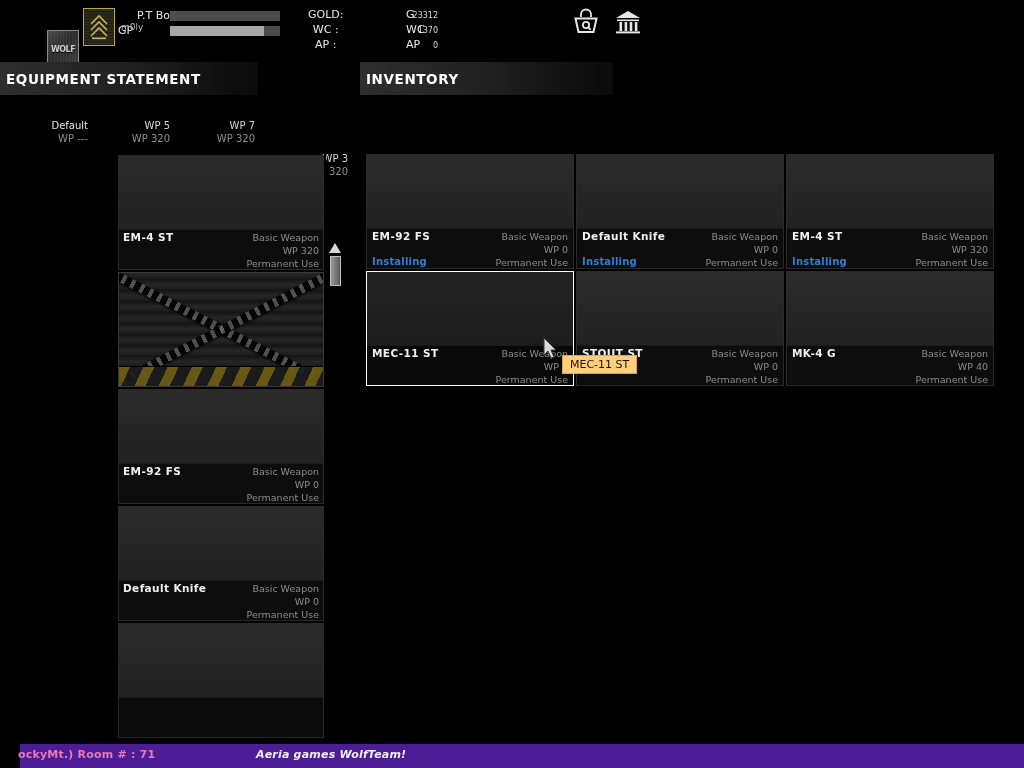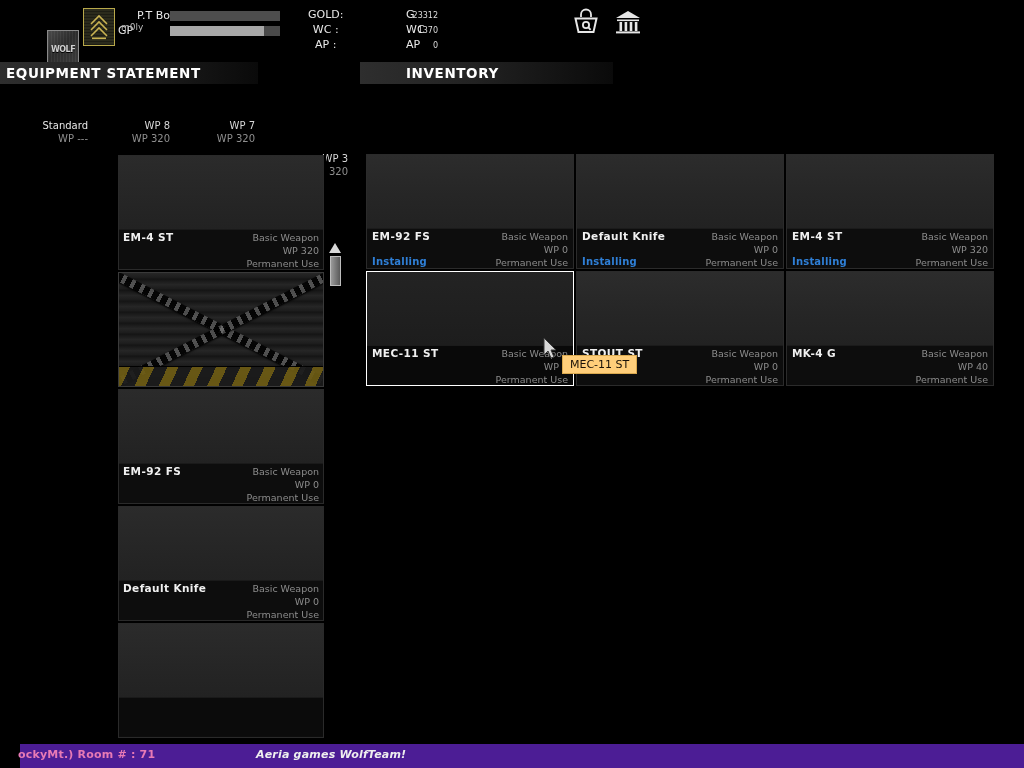--- a/index.html
+++ b/index.html
@@ -49,27 +49,27 @@
 
   .stats { position: absolute; left: 374px; top: 8px; width: 64px; font-size: 8px; color: #dcdcdc;
            line-height: 15px; text-align: right; }
   .stat-units { position: absolute; left: 406px; top: 7px; font-size: 11px; color: #eaeaea; line-height: 15px; }
 
   .shopicons { position: absolute; left: 572px; top: 8px; display: flex; gap: 14px; }
   .shopicons svg { display:block; cursor: pointer; }
 
   
   .sec-head {
-    position: absolute; height: 22px;
+    position: absolute; height: 33px;
     background: linear-gradient(90deg,#2e2e2e 0%, #222 45%, #0a0a0a 100%);
     display: flex; align-items: center;
   }
   .sec-head span { font-size: 13.5px; font-weight: bold; color: #fff; letter-spacing: .6px; padding-left: 6px; }
   #eq-head  { left: 0px;   top: 62px; width: 258px; }
-  #inv-head { left: 360px; top: 62px; width: 253px; padding-left: 40px; }
+  #inv-head { left: 360px; top: 62px; width: 253px; }
 
   
   #eq-panel { position: absolute; left: 0; top: 90px; width: 348px; height: 655px; }
 
   .slot-tabs { position: absolute; left: 0; top: 30px; width: 340px; height: 28px; }
   .slot-tab { position: absolute; text-align: right; }
   .slot-tab .nm { font-size: 10px; color: #d7d7d7; display:block; }
   .slot-tab .wp { font-size: 10px; color: #8f8f8f; display:block; margin-top: 2px; }
   .slot-tab.std .nm { color: #e6e6e6; }
   #tab-std { left: 10px;  width: 78px; }
@@ -221,25 +221,25 @@
     <span>EQUIPMENT STATEMENT</span>
   </div>
   <div class="sec-head" id="inv-head">
     <span>INVENTORY</span>
   </div>
 
   <div id="eq-panel">
 
     <div class="slot-tabs">
       <div class="slot-tab std" id="tab-std">
-        <span class="nm">Standard</span>
+        <span class="nm">Default</span>
         <span class="wp">WP ---</span>
       </div>
       <div class="slot-tab" id="tab-w1">
-        <span class="nm">WP 8</span>
+        <span class="nm">WP 5</span>
         <span class="wp">WP 320</span>
       </div>
       <div class="slot-tab" id="tab-w2">
         <span class="nm">WP 7</span>
         <span class="wp">WP 320</span>
       </div>
       <div class="slot-tab" id="tab-w3">
         <span class="nm">WP 3</span>
         <span class="wp">WP 320</span>
       </div>

